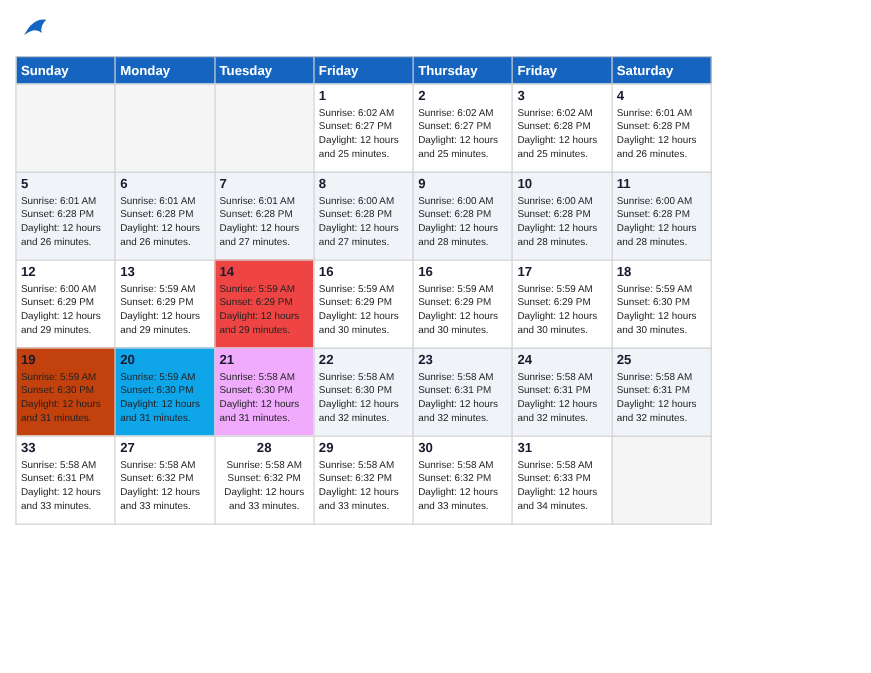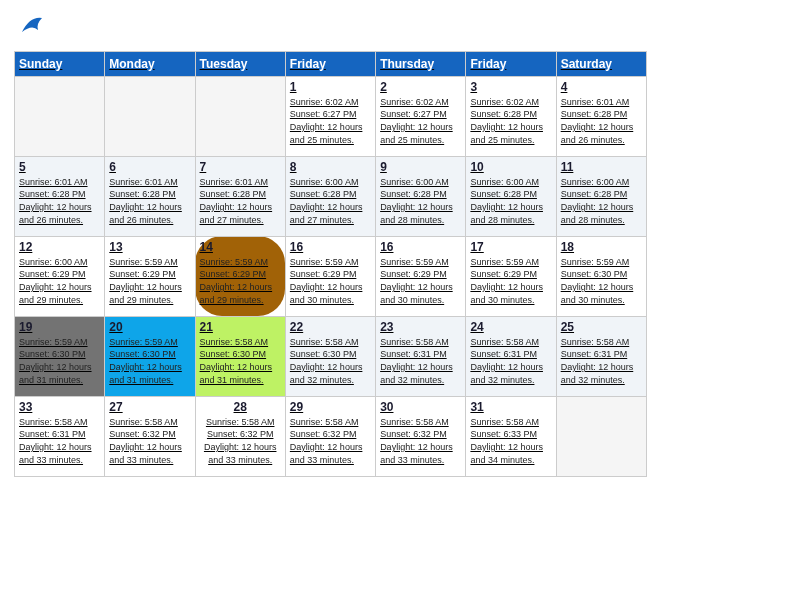--- a/index.html
+++ b/index.html
@@ -8,21 +8,20 @@
       background: #fff;
       width: 792px;
       min-height: 612px;
       overflow: hidden;
     }
     .page {
       width: 661px;
       min-height: 612px;
       background: #fff;
       padding: 10px 14px 10px 14px;
-      text-decoration: underline;
     }
     .header {
       display: flex;
       justify-content: space-between;
       align-items: flex-start;
       margin-bottom: 8px;
     }
     .logo {
       display: flex;
       align-items: center;
@@ -190,21 +189,21 @@
         </tr>
         <tr>
           <td style="background: rgb(255, 255, 255);">
             <span class="day-number">12</span>
             <div class="cell-text">Sunrise: 6:00 AM<br>Sunset: 6:29 PM<br>Daylight: 12 hours<br>and 29 minutes.</div>
           </td>
           <td style="background: rgb(255, 255, 255);">
             <span class="day-number">13</span>
             <div class="cell-text">Sunrise: 5:59 AM<br>Sunset: 6:29 PM<br>Daylight: 12 hours<br>and 29 minutes.</div>
           </td>
-          <td style="background: #a16207; border-radius: 27px;">
+          <td style="background: #ef4444;">
             <span class="day-number">14</span>
             <div class="cell-text">Sunrise: 5:59 AM<br>Sunset: 6:29 PM<br>Daylight: 12 hours<br>and 29 minutes.</div>
           </td>
           <td style="background: rgb(255, 255, 255);">
             <span class="day-number">16</span>
             <div class="cell-text">Sunrise: 5:59 AM<br>Sunset: 6:29 PM<br>Daylight: 12 hours<br>and 30 minutes.</div>
           </td>
           <td style="background: rgb(255, 255, 255);">
             <span class="day-number">16</span>
             <div class="cell-text">Sunrise: 5:59 AM<br>Sunset: 6:29 PM<br>Daylight: 12 hours<br>and 30 minutes.</div>
@@ -212,29 +211,29 @@
           <td style="background: rgb(255, 255, 255);">
             <span class="day-number">17</span>
             <div class="cell-text">Sunrise: 5:59 AM<br>Sunset: 6:29 PM<br>Daylight: 12 hours<br>and 30 minutes.</div>
           </td>
           <td style="background: rgb(255, 255, 255);">
             <span class="day-number">18</span>
             <div class="cell-text">Sunrise: 5:59 AM<br>Sunset: 6:30 PM<br>Daylight: 12 hours<br>and 30 minutes.</div>
           </td>
         </tr>
         <tr>
-          <td style="background: #737373;">
+          <td style="background: #c2410c;">
             <span class="day-number">19</span>
             <div class="cell-text">Sunrise: 5:59 AM<br>Sunset: 6:30 PM<br>Daylight: 12 hours<br>and 31 minutes.</div>
           </td>
           <td style="background: #0ea5e9;">
             <span class="day-number">20</span>
             <div class="cell-text">Sunrise: 5:59 AM<br>Sunset: 6:30 PM<br>Daylight: 12 hours<br>and 31 minutes.</div>
           </td>
-          <td style="background: #bef264;">
+          <td style="background: #f0abfc;">
             <span class="day-number">21</span>
             <div class="cell-text">Sunrise: 5:58 AM<br>Sunset: 6:30 PM<br>Daylight: 12 hours<br>and 31 minutes.</div>
           </td>
           <td style="background: rgb(240, 244, 248);">
             <span class="day-number">22</span>
             <div class="cell-text">Sunrise: 5:58 AM<br>Sunset: 6:30 PM<br>Daylight: 12 hours<br>and 32 minutes.</div>
           </td>
           <td style="background: rgb(240, 244, 248);">
             <span class="day-number">23</span>
             <div class="cell-text">Sunrise: 5:58 AM<br>Sunset: 6:31 PM<br>Daylight: 12 hours<br>and 32 minutes.</div>

